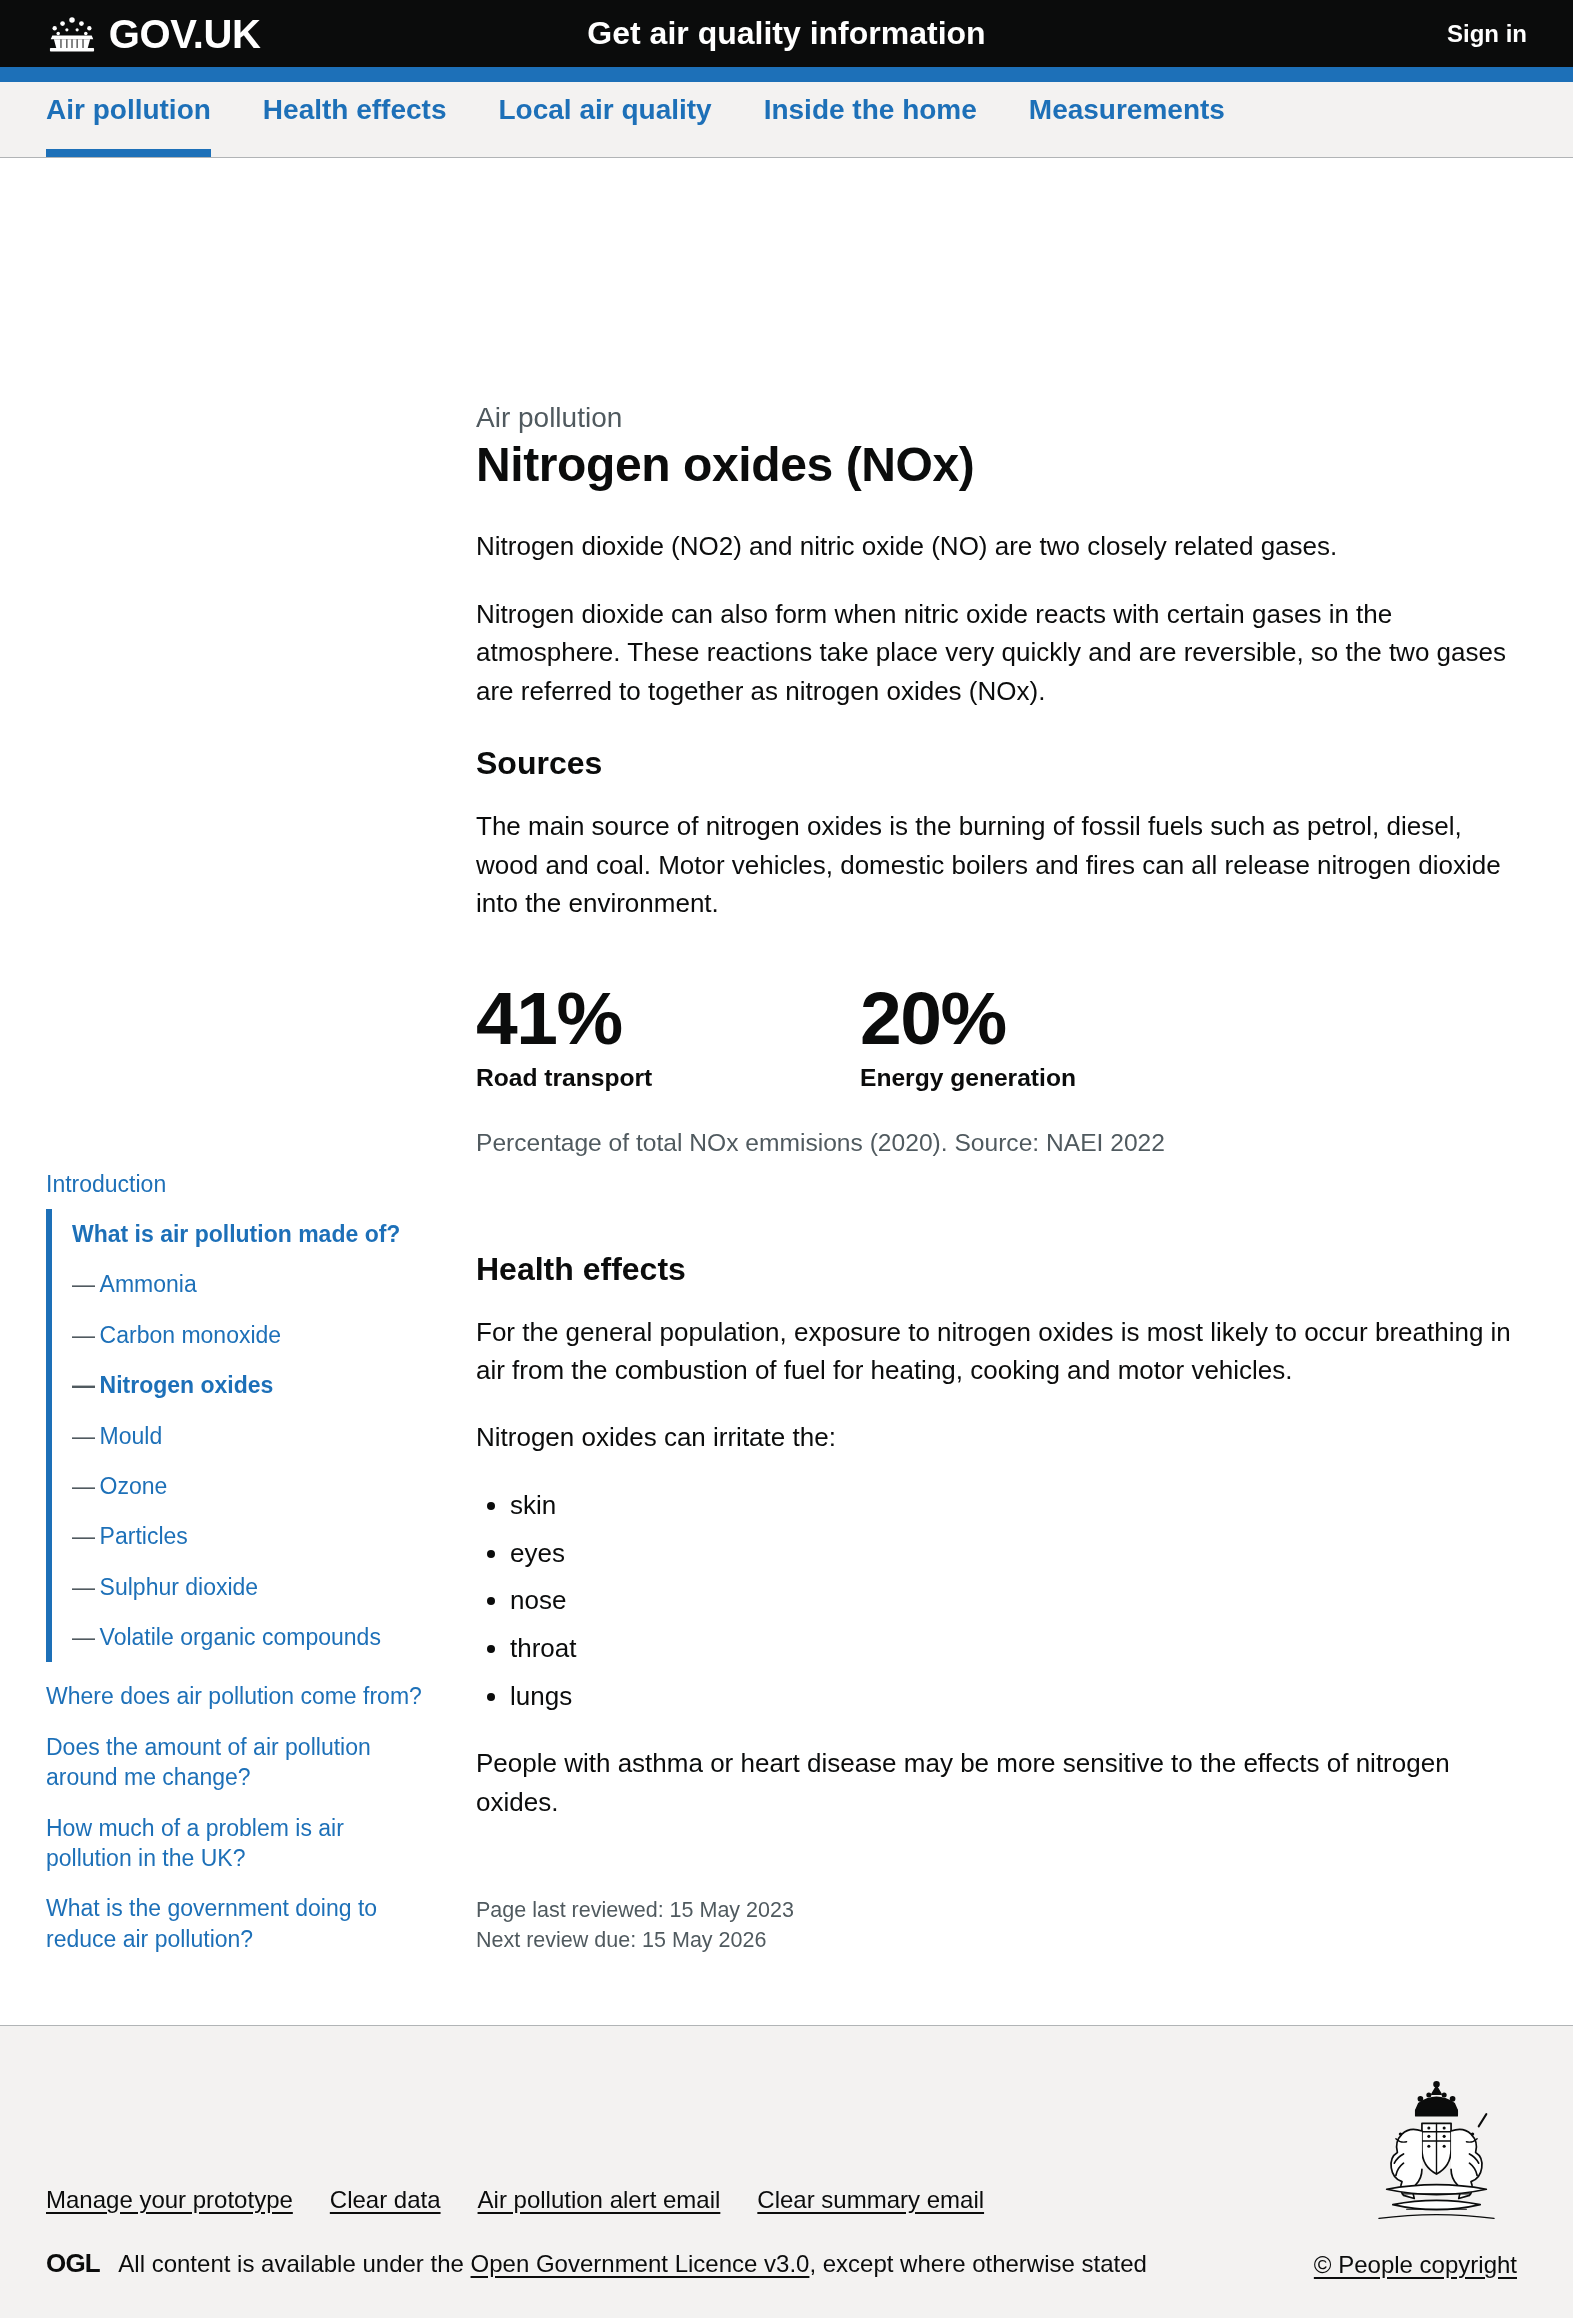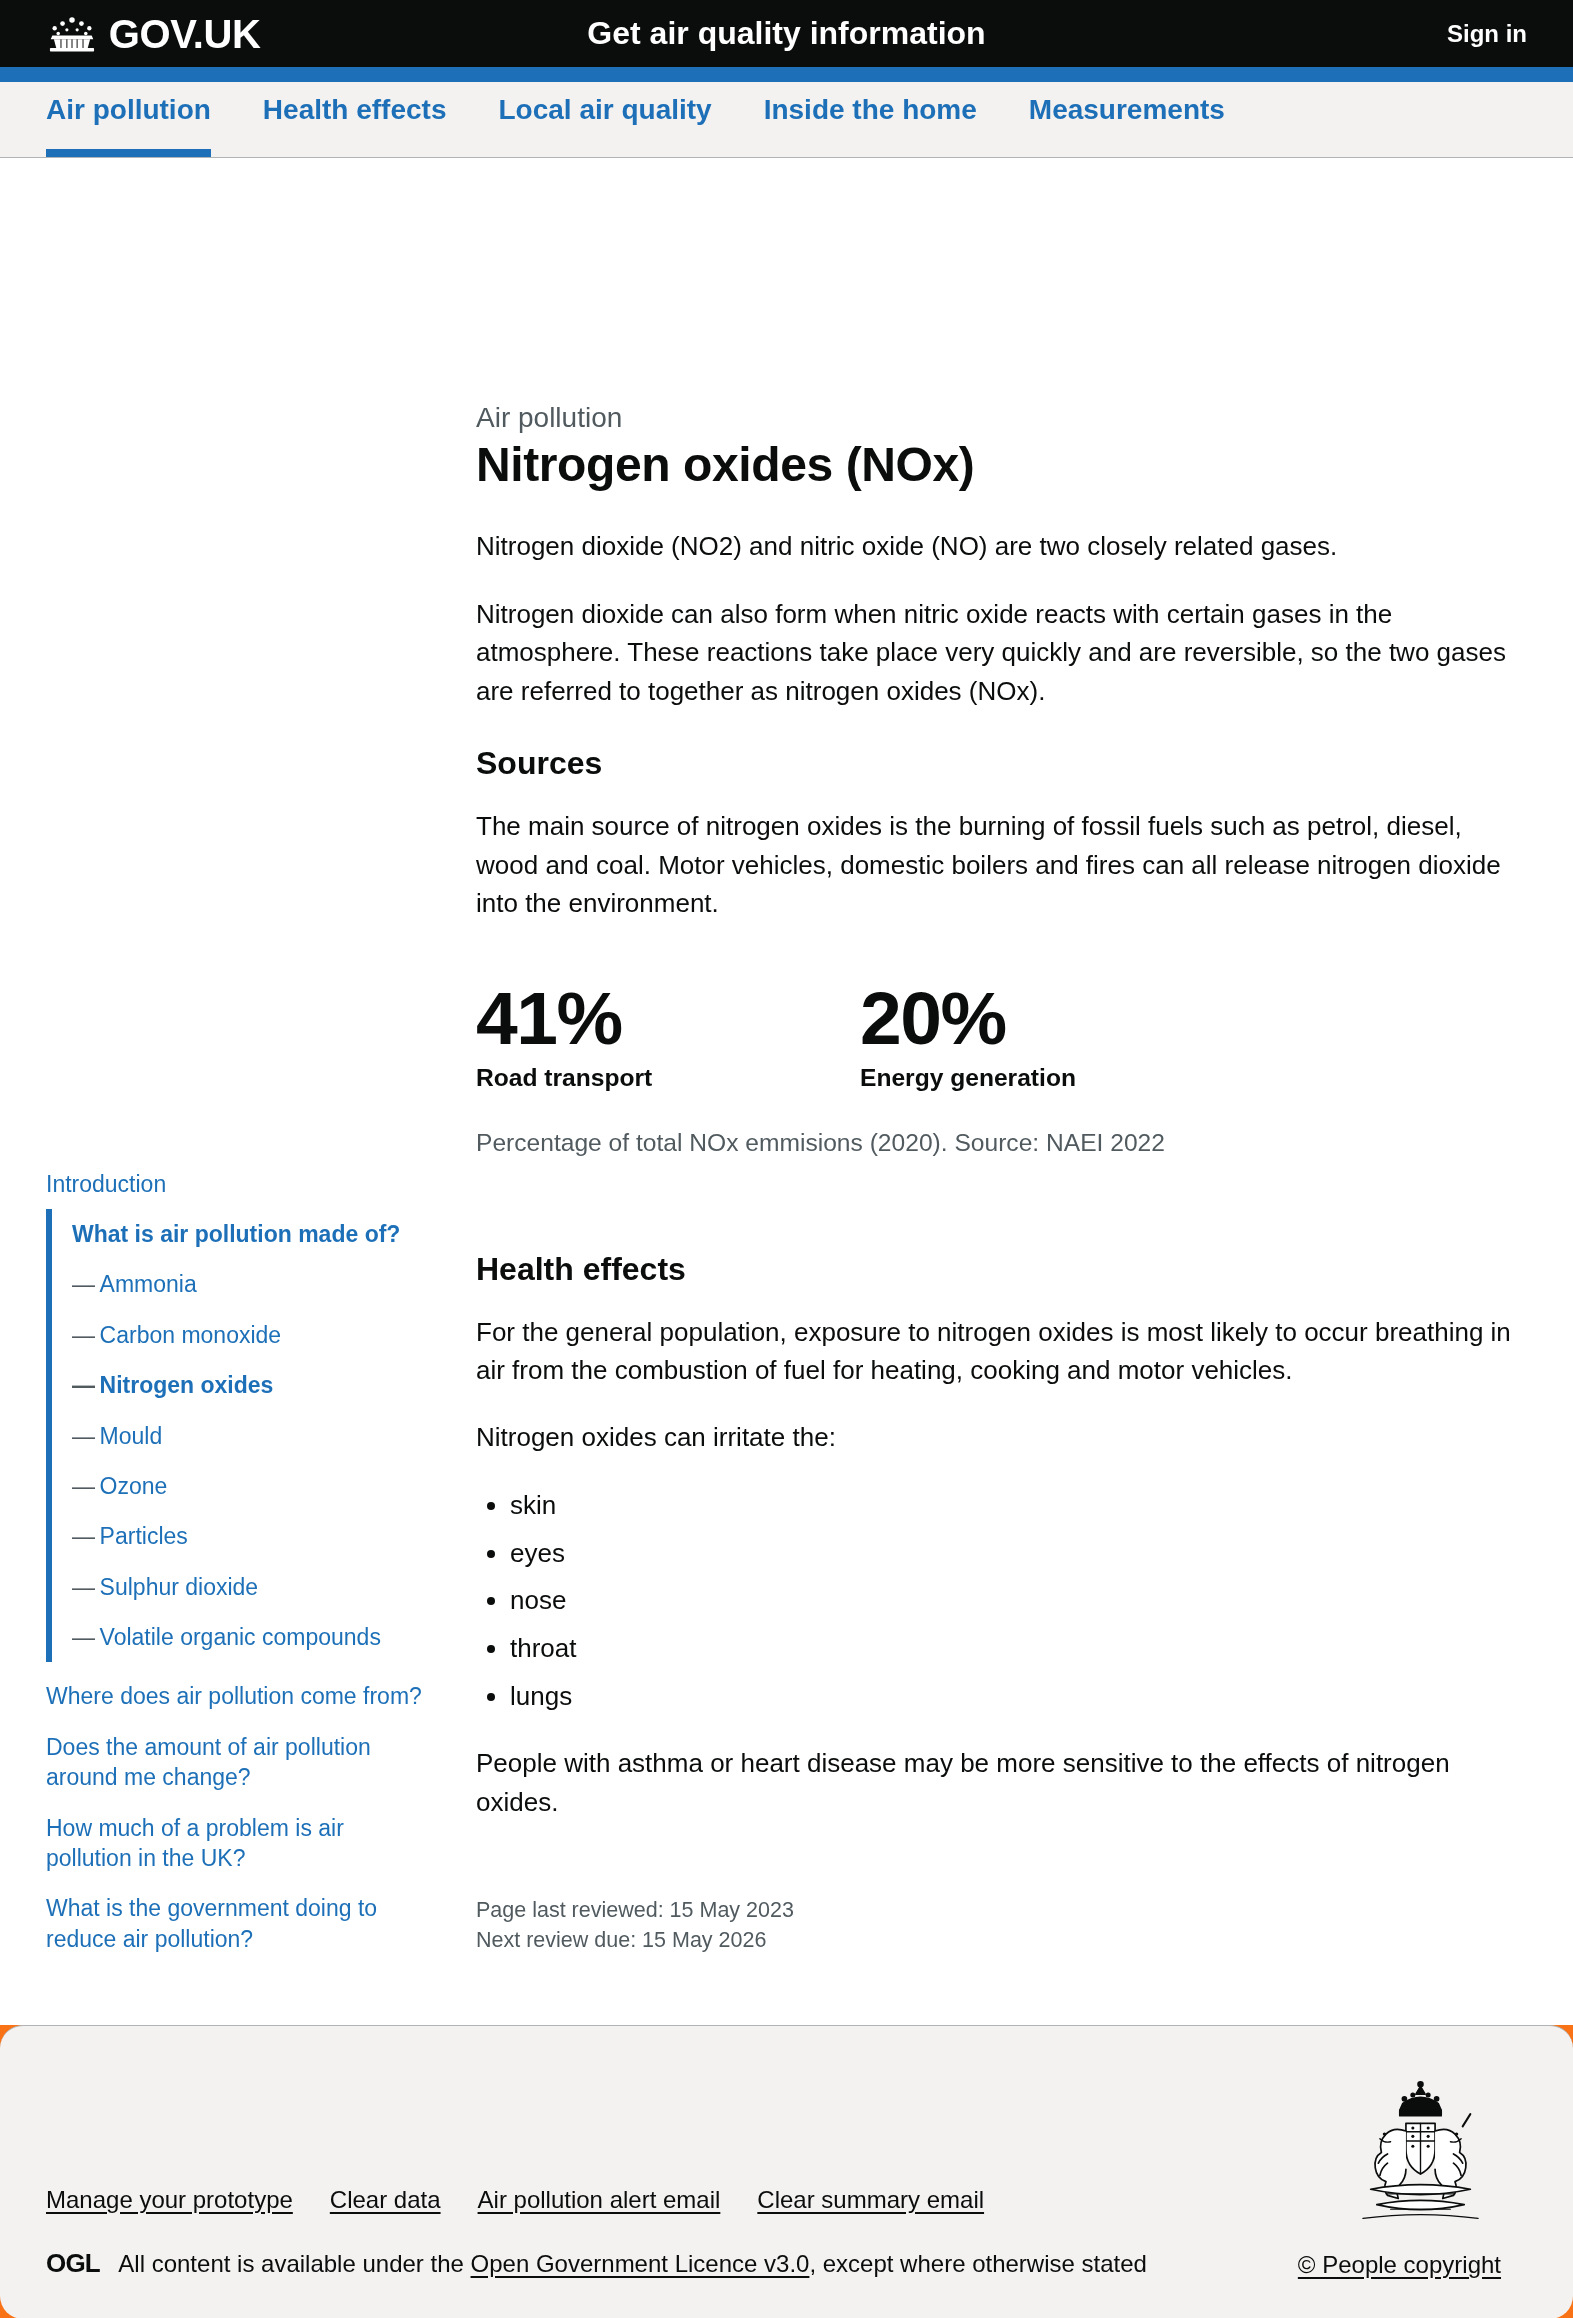--- a/index.html
+++ b/index.html
@@ -9,21 +9,21 @@
     font-family: "Liberation Sans", sans-serif;
     -webkit-font-smoothing: antialiased;
   }
   body { width: 1573px; }
   .page {
     width: 1573px;
     min-height: 2319px;
     position: relative;
     display: flex;
     flex-direction: column;
-    background: #f97316;
+    background: #000000;
   }
 
   
   .govuk-header {
     background: #0b0c0c;
     border-bottom: 15.4px solid #1d70b8;
     padding: 0 46px;
     height: 82px;
     display: flex;
     align-items: center;
@@ -227,24 +227,23 @@
     margin-top: 74px;
     font-size: 21.5px;
     line-height: 1.42;
     color: #505a5f;
   }
 
   
   .govuk-footer {
     background: #f3f2f1;
     border-top: 1.5px solid #b1b4b6;
-    padding: 51px 72px 40px 46px;
+    padding: 51px 56px 40px 46px;
     margin-top: auto;
     position: relative;
-    border-radius: 23px;
   }
   .footer-inner {
     display: flex;
     align-items: flex-end;
     justify-content: space-between;
     gap: 31px;
   }
   .footer-left { flex: 1 1 auto; }
   .footer-links {
     display: flex;

